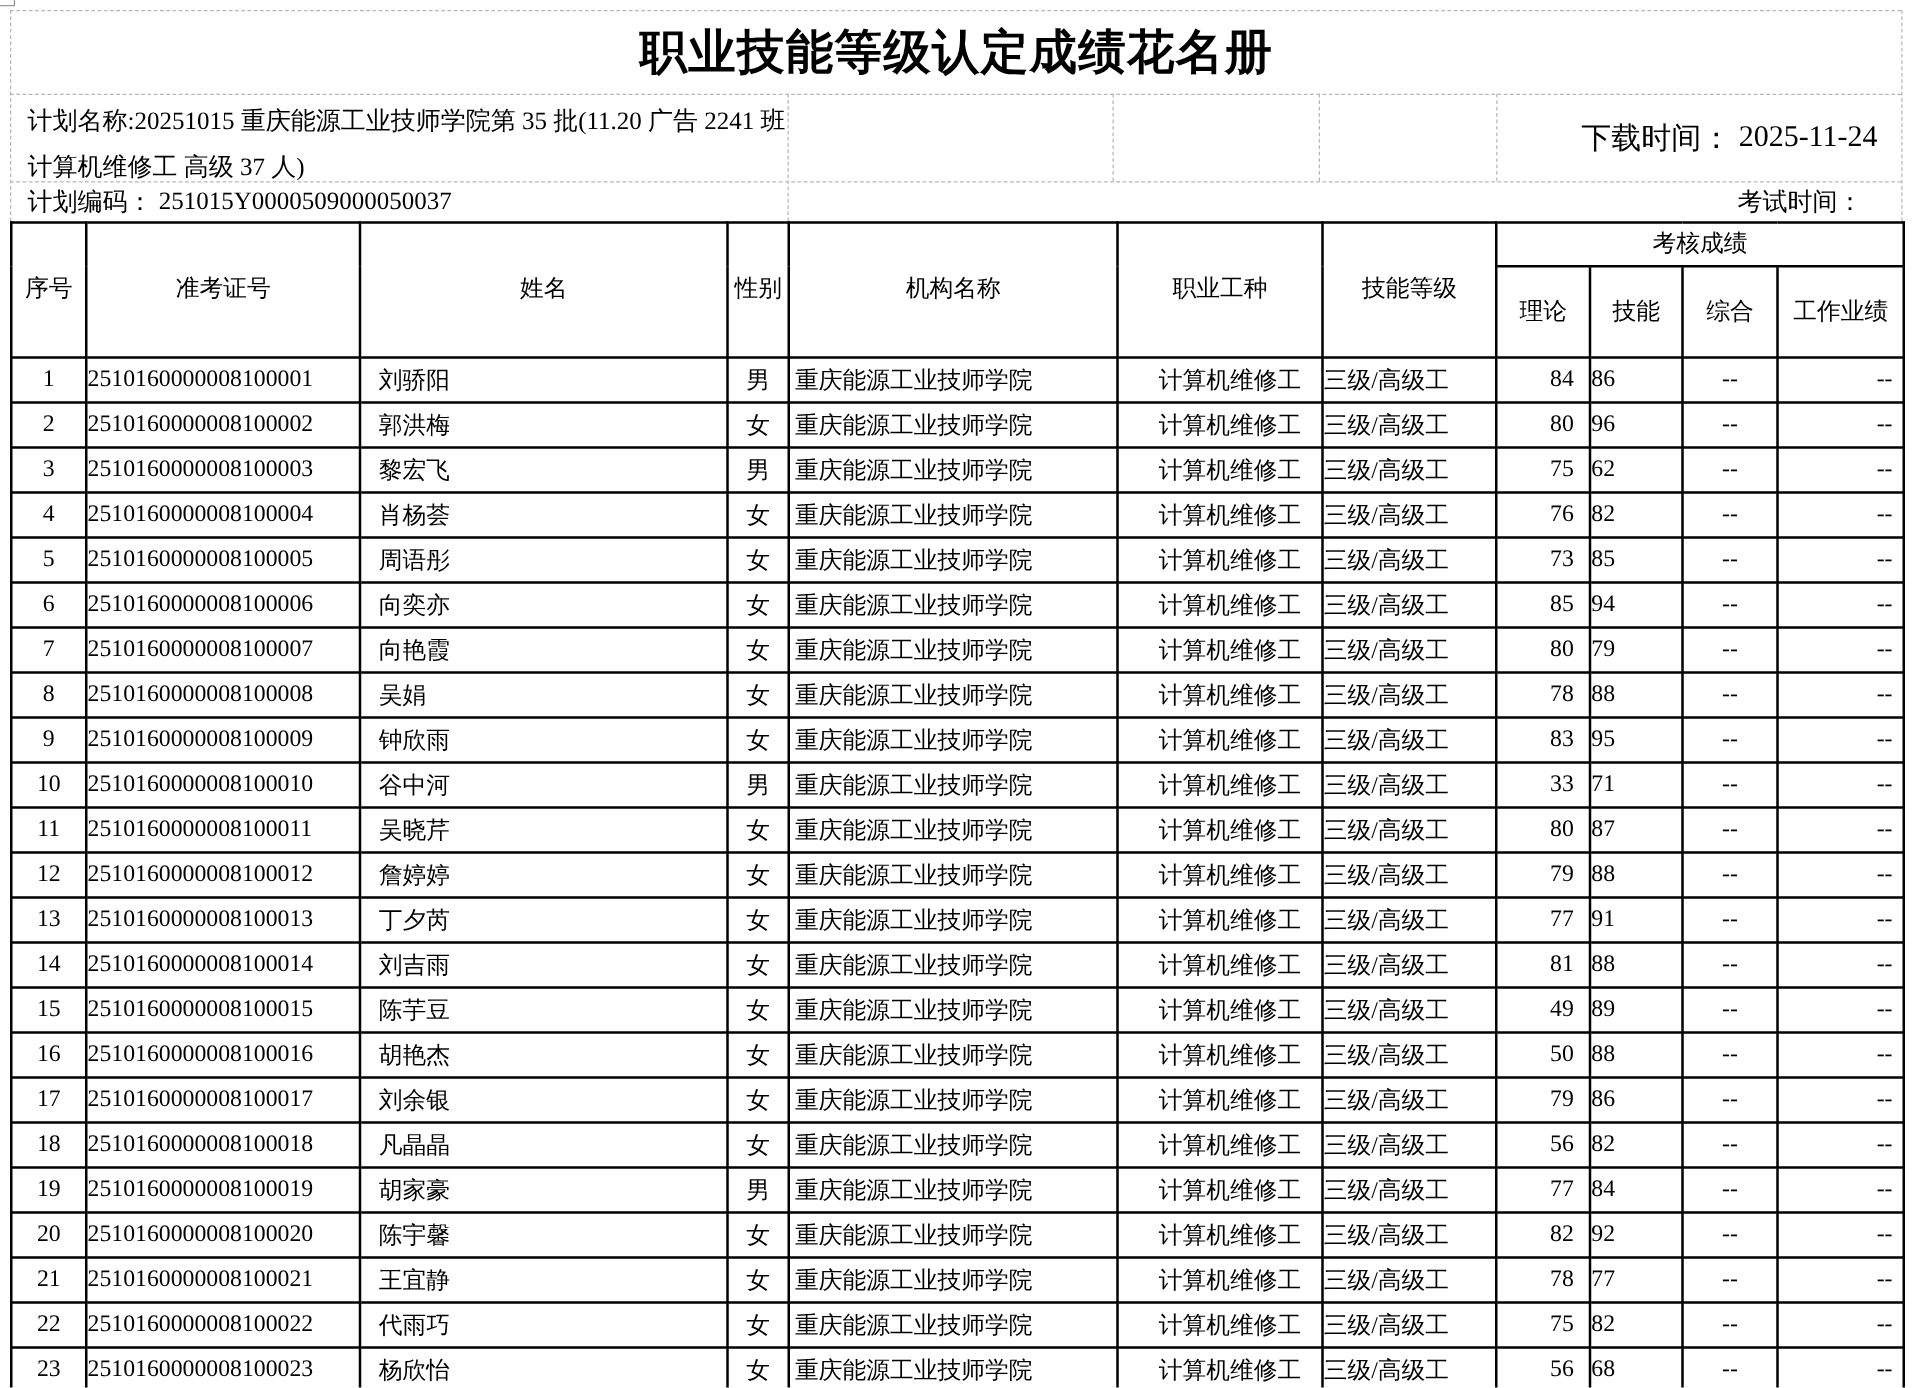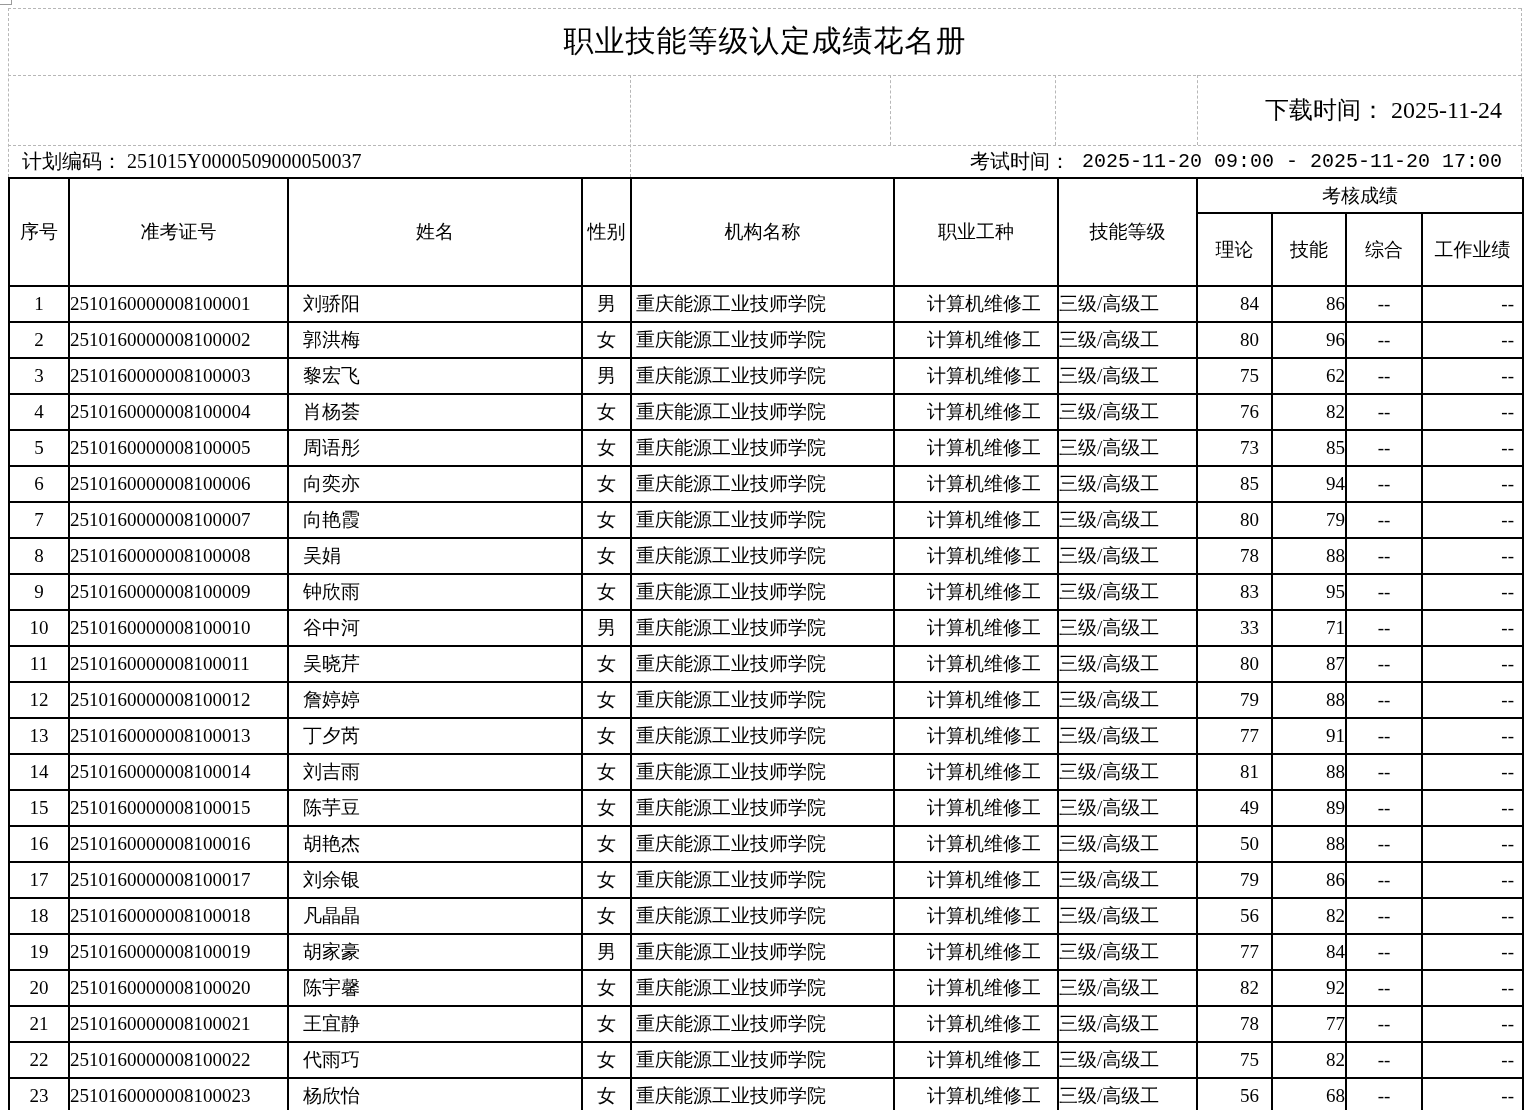--- a/index.html
+++ b/index.html
@@ -13,21 +13,21 @@
   .corner-mark{position:absolute;left:0;top:0;width:11px;height:4px;
     border-right:1px solid #9a9a9a;border-bottom:1px solid #9a9a9a;}
 
   
   .dash-h{position:absolute;left:8px;width:1513px;border-top:1px dashed #b7b7b7;}
   .dash-v{position:absolute;border-left:1px dashed #b7b7b7;}
 
   .title-block{
     position:absolute;left:8px;top:8px;width:1514px;height:67px;
     display:flex;align-items:center;justify-content:center;
-    font-size:30px;font-weight:normal;letter-spacing:1px;
+    font-size:38px;font-weight:bold;letter-spacing:1px;
   }
 
   .info-row1{position:absolute;left:8px;top:75px;width:1514px;height:70px;}
   .plan-name{
     position:absolute;left:14px;top:4px;width:612px;
     font-size:20px;line-height:37px;word-break:break-all;
   }
   .download-time{
     position:absolute;right:20px;top:0;height:70px;display:flex;align-items:center;
     font-size:24px;
@@ -63,21 +63,21 @@
   .roster tbody tr{height:36px;}
   .roster tbody td{vertical-align:middle;}
   td.c0{text-align:center;}
   td.c1{text-align:left;}
   td.c2{text-align:left;padding-left:14px;}
   td.c3{text-align:center;}
   td.c4{text-align:left;padding-left:4px;}
   td.c5{text-align:center;padding-left:16px;}
   td.c6{}
   td.c7{text-align:right;padding-right:12px;}
-  td.c8{text-align:right;margin-top:11px;}
+  td.c8{text-align:left;padding-right:12px;margin-top:11px;}
   td.c9{text-align:center;}
   td.c10{text-align:right;padding-right:8px;}
 </style>
 </head>
 <body>
 
 <div class="sheet">
 
   <div class="corner-mark"></div>
 
@@ -87,26 +87,27 @@
   <div class="dash-v" style="left:8px;top:8px;height:169px;"></div>
   <div class="dash-v" style="left:1521px;top:8px;height:169px;"></div>
   <div class="dash-v" style="left:630px;top:75px;height:102px;"></div>
   <div class="dash-v" style="left:890px;top:75px;height:70px;"></div>
   <div class="dash-v" style="left:1055px;top:75px;height:70px;"></div>
   <div class="dash-v" style="left:1197px;top:75px;height:70px;"></div>
 
   <div class="title-block">职业技能等级认定成绩花名册</div>
 
   <div class="info-row1">
+    <div class="plan-name"><span>计划名称:</span><span>20251015 重庆能源工业技师学院第 35 批(11.20 广告 2241 班 计算机维修工 高级 37 人)</span></div>
     <div class="download-time"><span>下载时间：</span>&nbsp;<span>2025-11-24</span></div>
   </div>
 
   <div class="info-row2">
     <div class="plan-code"><span>计划编码：</span>&nbsp;<span>251015Y0000509000050037</span></div>
-    <div class="exam-time"><span>考试时间：</span>&nbsp;<span>2025-11-20 09:00 - 2025-11-20 17:00</span></div>
+    <div class="exam-time"><span>考试时间：</span>&nbsp;</div>
   </div>
 
   <table class="roster">
     <colgroup>
       <col style="width:60px">
         <col style="width:219px">
         <col style="width:294px">
       <col style="width:49px">
         <col style="width:263px">
         <col style="width:164px">

